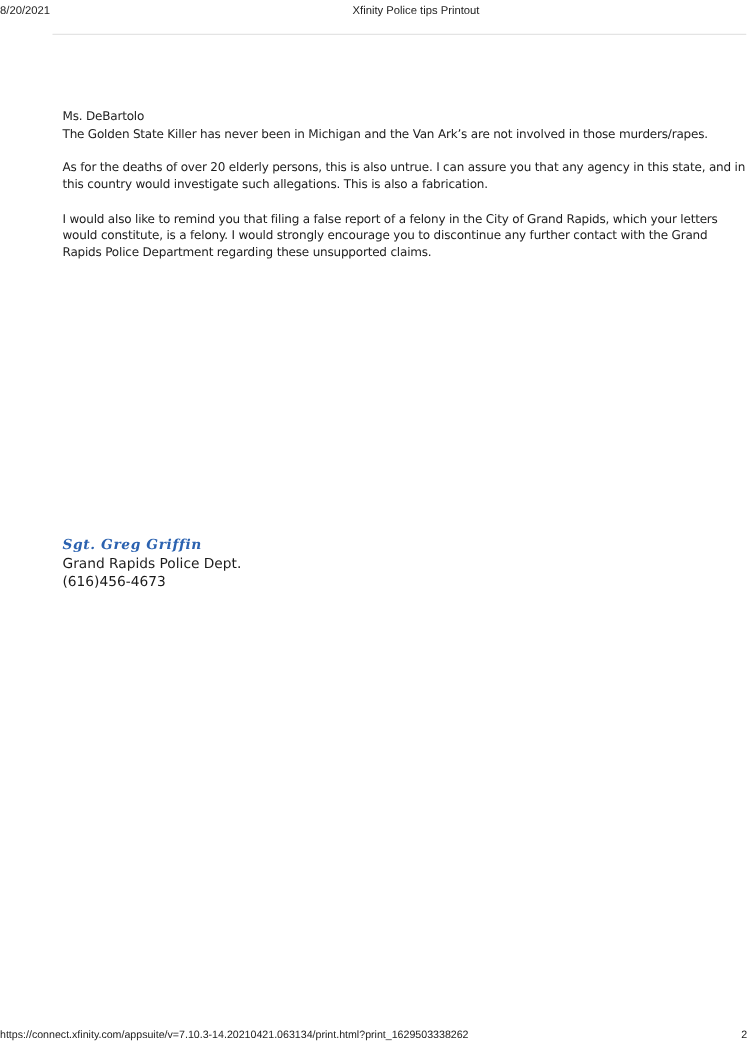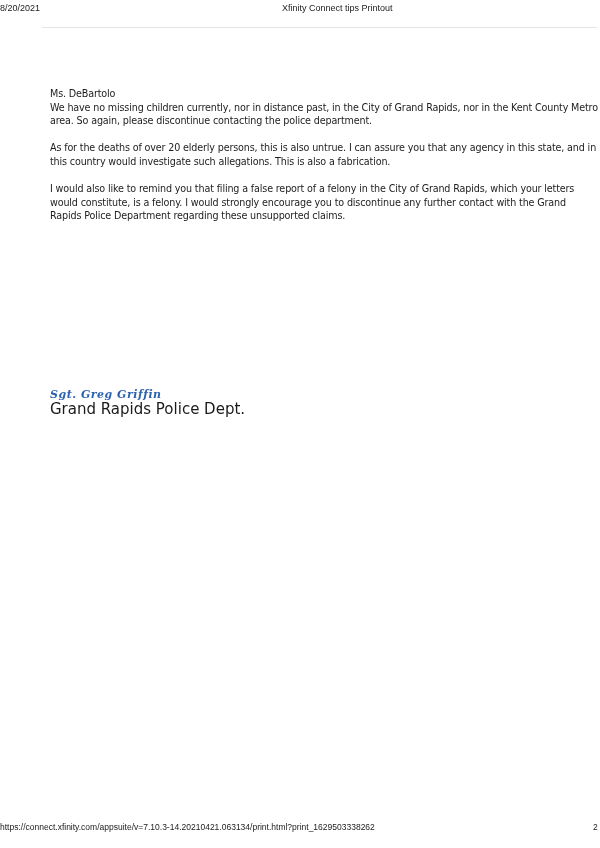--- a/index.html
+++ b/index.html
@@ -67,24 +67,25 @@
       width: 250px;
     }
     .signature {
       font-family: "DejaVu Serif", serif;
       font-style: italic;
       font-weight: bold;
       font-size: 11px;
       color: #2b62b0;
       letter-spacing: 0.5px;
       line-height: 14px;
+      margin-top: 41px;
     }
     .sig-line {
       font-family: "DejaVu Sans", sans-serif;
-      font-size: 15px;
+      font-size: 11px;
       line-height: 15px;
       color: #1a1a1a;
     }
     .print-footer {
       position: absolute;
       top: 822px;
       left: 0;
       width: 600px;
       font-family: "Liberation Sans", sans-serif;
       font-size: 8.5px;
@@ -100,32 +101,33 @@
       position: absolute;
       left: 593px;
       top: 0;
     }
   </style>
 </head>
 <body>
 
 <div class="print-header">
   <span class="print-date">8/20/2021</span>
-  <span class="print-title">Xfinity Connect tips Printout</span>
+  <span class="print-title">Xfinity Police tips Printout</span>
 </div>
 <div class="header-rule"></div>
 
 <div class="letter">
   <p class="salutation">Ms. DeBartolo</p>
-  <p>We have no missing children currently, nor in distance past, in the City of Grand Rapids, nor in the Kent County Metro area.  So again, please discontinue contacting the police department.</p>
+  <p>The Golden State Killer has never been in Michigan and the Van Ark’s are not involved in those murders/rapes.</p>
   <p>As for the deaths of over 20 elderly persons, this is also untrue.  I can assure you that any agency in this state, and in this country would investigate such allegations.  This is also a fabrication.</p>
   <p>I would also like to remind you that filing a false report of a felony in the City of Grand Rapids, which your letters would constitute, is a felony.  I would strongly encourage you to discontinue any further contact with the Grand Rapids Police Department regarding these unsupported claims.</p>
 </div>
 
 <div class="signature-block">
   <div class="signature">Sgt. Greg Griffin</div>
   <div class="sig-line">Grand Rapids Police Dept.</div>
+  <div class="sig-line">(616)456-4673</div>
 </div>
 
 <div class="print-footer">
   <span class="footer-url">https://connect.xfinity.com/appsuite/v=7.10.3-14.20210421.063134/print.html?print_1629503338262</span>
   <span class="footer-page">2</span>
 </div>
 
 </body></html>

